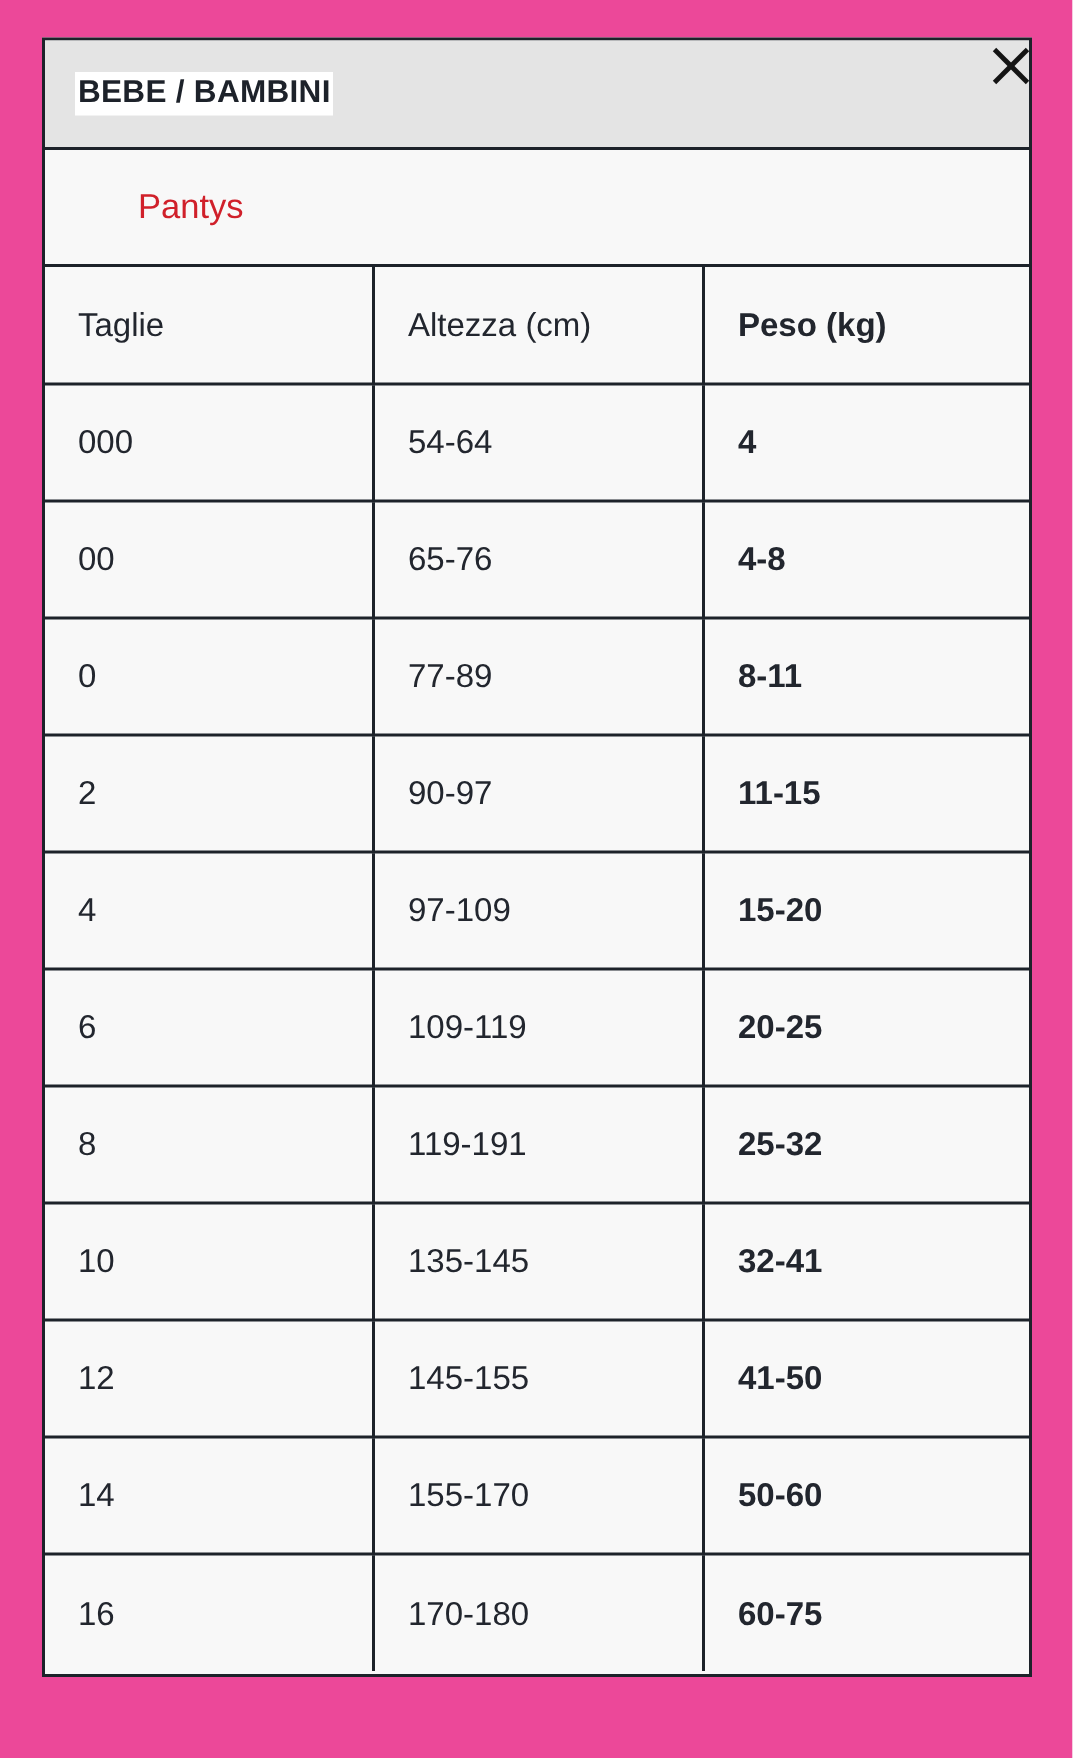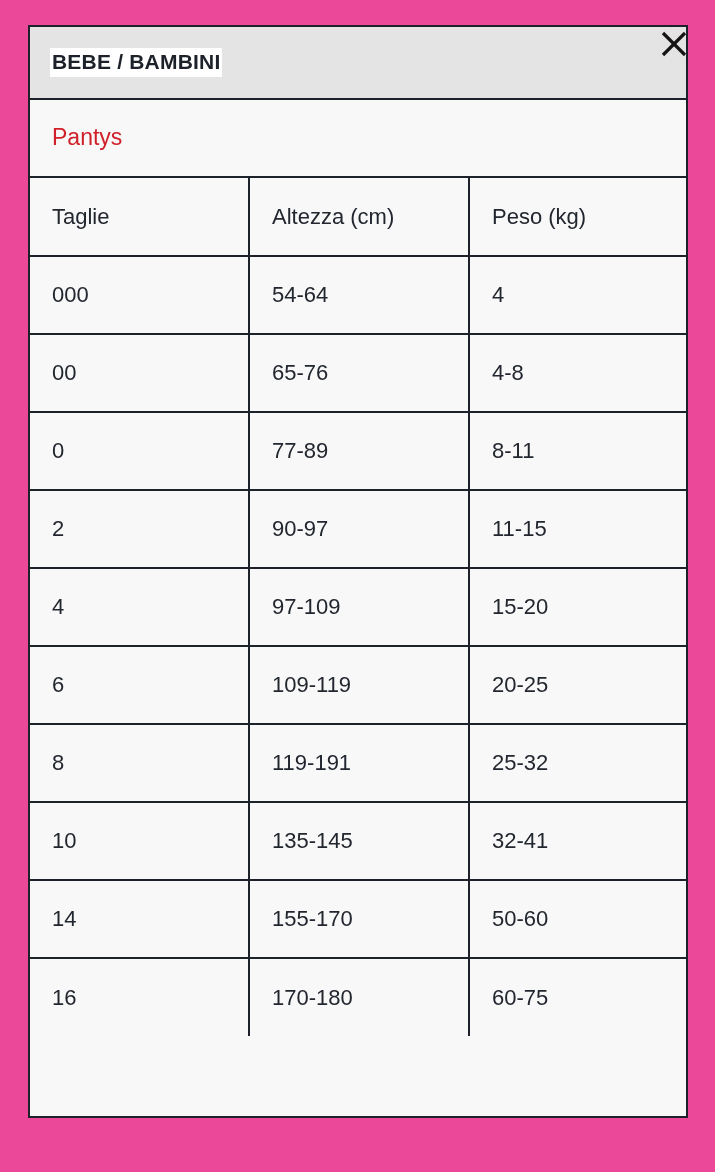--- a/index.html
+++ b/index.html
@@ -77,20 +77,21 @@
     background: #f8f8f8;
     border-bottom: 2px solid #1d222a;
     display: flex;
     align-items: center;
     padding-left: 22px;
   }
   .subtitle-text {
     font-size: 23px;
     color: #d0202a;
     line-height: 1.2;
+    margin-left: 40px;
   }
 
   
   .size-table {
     width: 100%;
     border-collapse: collapse;
     table-layout: fixed;
     background: #f8f8f8;
   }
   .size-table col.c1 { width: 219px; }
@@ -106,21 +107,21 @@
     font-size: 22px;
     font-weight: normal;
     color: #22262e;
     background: #f8f8f8;
     border-right: 2px solid #1d222a;
     border-bottom: 2px solid #1d222a;
     white-space: nowrap;
     overflow: hidden;
   }
   .size-table th:last-child,
-  .size-table td:last-child { border-right: 0; }
+  .size-table td:last-child { border-right: 0; font-weight: bold; }
   .size-table tr:last-child td { border-bottom: 0; }
 </style>
 </head>
 <body>
 
 <div class="page">
 
   <div class="modal">
 
     <div class="modal-header">
@@ -186,20 +187,25 @@
           <td>8</td>
           <td>119-191</td>
           <td>25-32</td>
         </tr>
         <tr>
           <td>10</td>
           <td>135-145</td>
           <td>32-41</td>
         </tr>
         <tr>
+          <td>12</td>
+          <td>145-155</td>
+          <td>41-50</td>
+        </tr>
+        <tr>
           <td>14</td>
           <td>155-170</td>
           <td>50-60</td>
         </tr>
         <tr>
           <td>16</td>
           <td>170-180</td>
           <td>60-75</td>
         </tr>
       </tbody>

